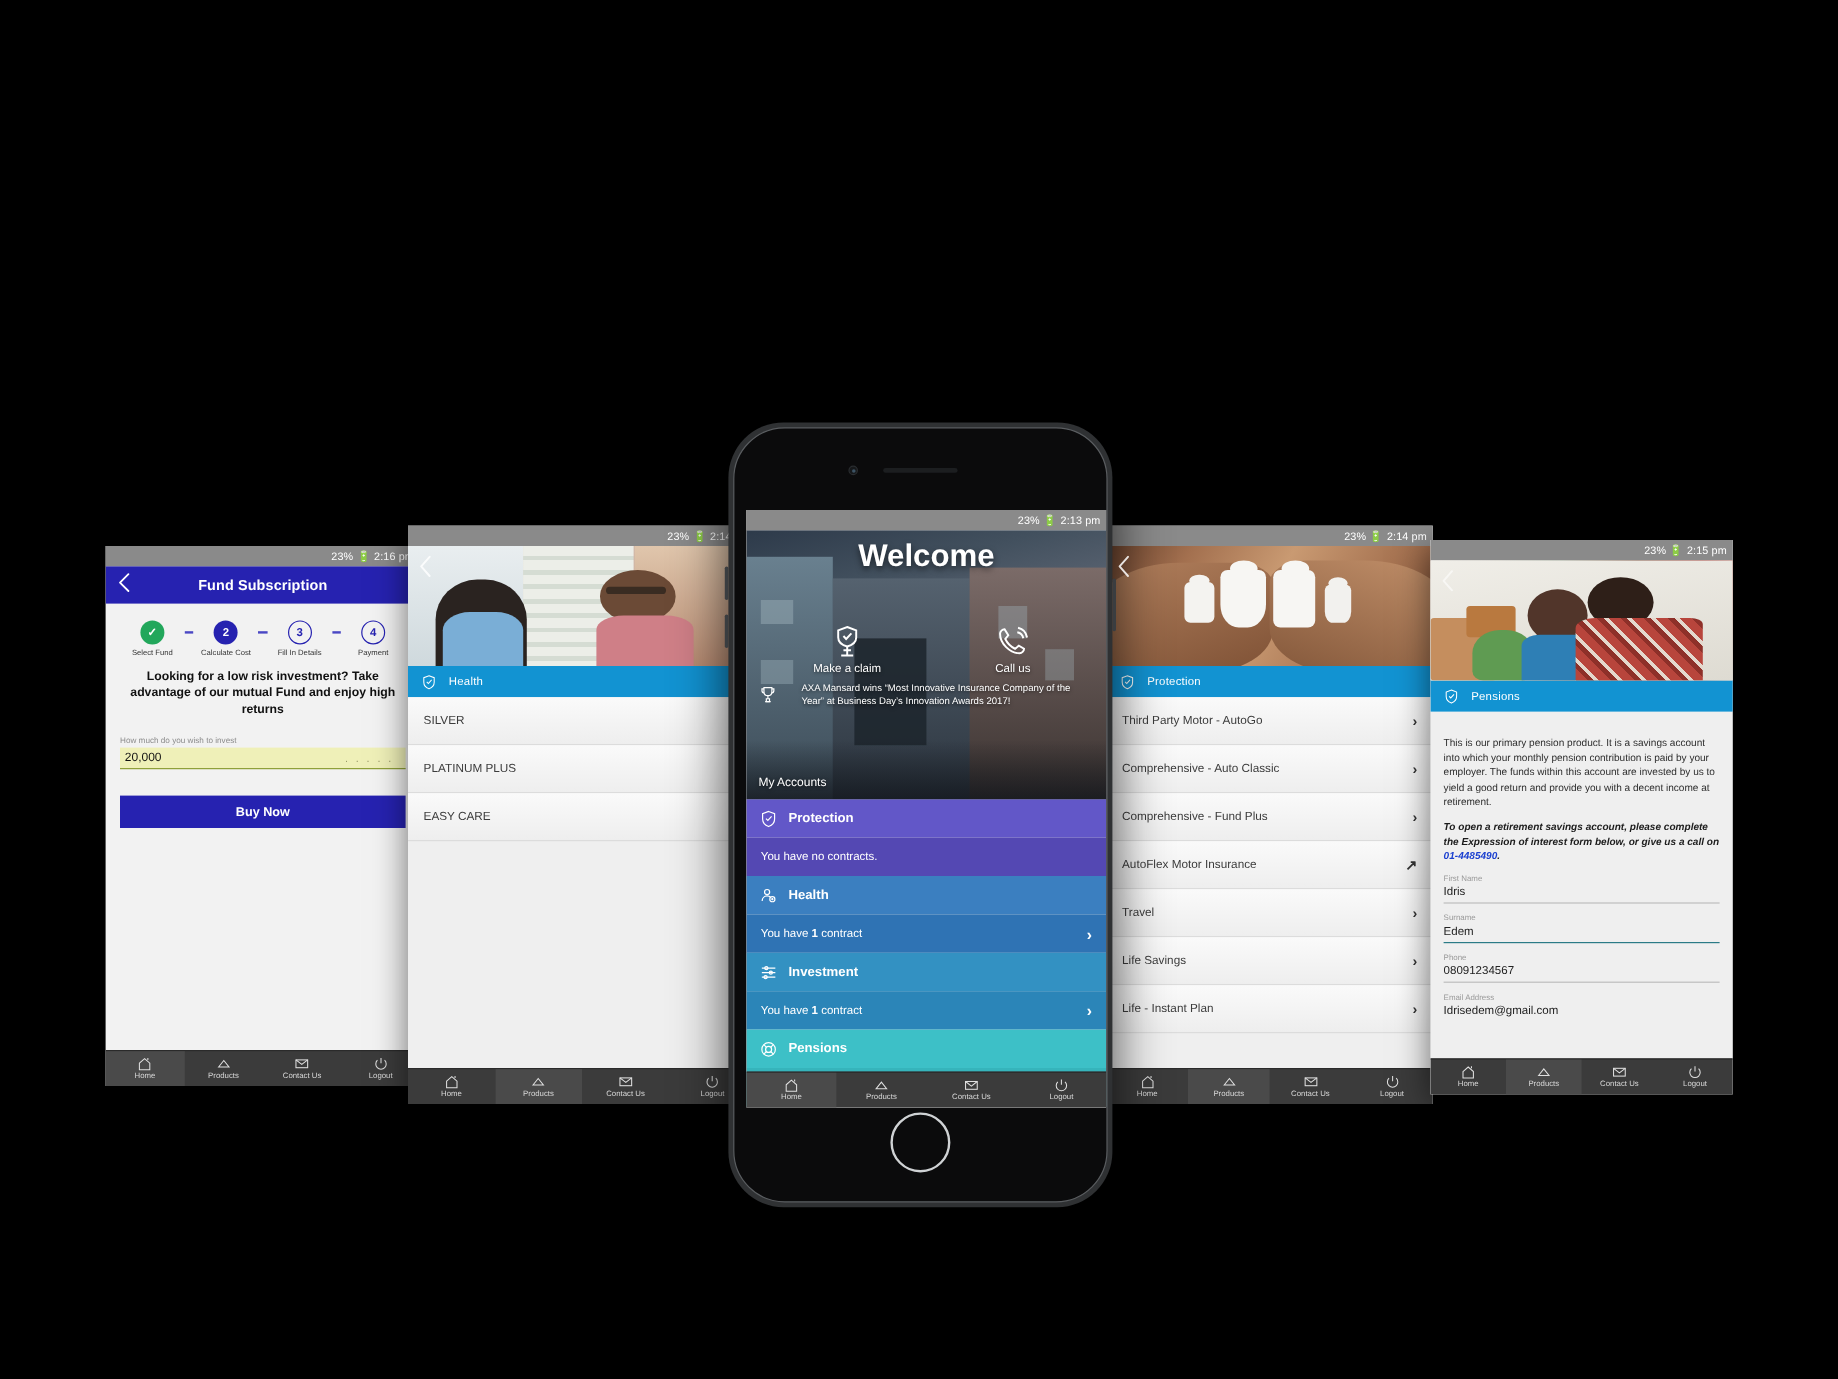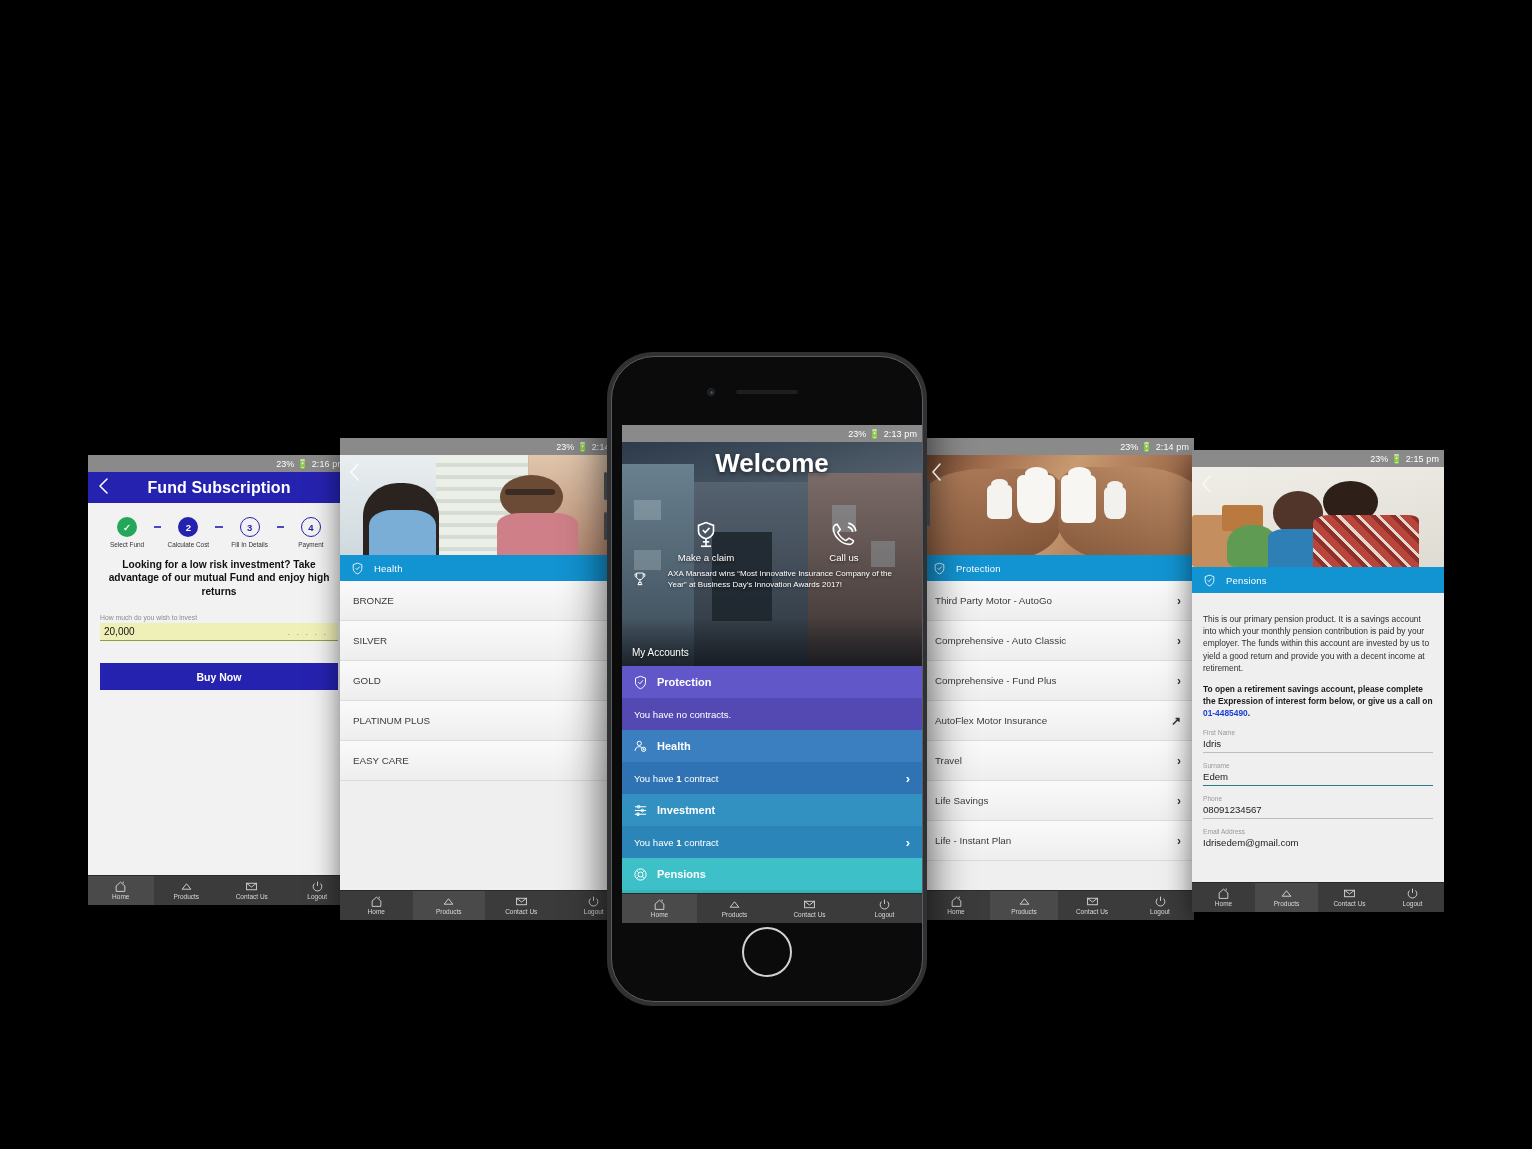--- a/index.html
+++ b/index.html
@@ -33,21 +33,21 @@
   .tabbar .tab svg { width:13px; height:13px; display:block; }
   .tabbar .tab .lbl { line-height:1; }
 
   
   #s1 { left:88px; top:455px; width:262px; height:450px; background:#f2f2f2; }
   #s1 .navbar {
     height:31px; background:#2622b0; color:#fff; display:flex; align-items:center;
     position:relative; justify-content:center;
   }
   #s1 .navbar .backchev { position:absolute; left:10px; top:50%; transform:translateY(-50%); }
-  #s1 .navbar .ttl { font-size:16px; font-weight:700; letter-spacing:.1px; }
+  #s1 .navbar .ttl { font-size:12px; font-weight:700; letter-spacing:.1px; }
   .stepper { display:flex; align-items:flex-start; padding:14px 12px 0 12px; }
   .stepcol { display:flex; flex-direction:column; align-items:center; width:54px; }
   .stepdot {
     width:20px; height:20px; border-radius:50%; display:flex; align-items:center;
     justify-content:center; font-size:9.5px; font-weight:700;
   }
   .stepdot.done { background:#22a75b; color:#fff; }
   .stepdot.curr { background:#2622b0; color:#fff; }
   .stepdot.todo { border:1.4px solid #2622b0; color:#2622b0; background:#f2f2f2; }
   .steplabel { font-size:6.4px; color:#333; margin-top:4px; white-space:nowrap; }
@@ -92,21 +92,21 @@
   #s4 .hero { background:linear-gradient(120deg,#6d4530 0%,#a3704f 22%,#c99a72 48%,#a87553 74%,#7a4c33 100%); }
   #s5 { left:1192px; top:450px; width:252px; height:462px; }
   #s5 .hero { background:linear-gradient(115deg,#e9e6df 0%,#d9d6cd 20%,#b5bfae 36%,#8c5f4a 58%,#b4483f 76%,#d8d2c6 100%); }
 
   
   .ph { position:absolute; }
 
   
   .pbody { padding:20px 11px 0 11px; }
   .ptext { font-size:8.4px; color:#2e2e2e; line-height:1.45; }
-  .ptext.b { font-weight:700; margin-top:9px; color:#1b1b1b; }
+  .ptext.b { font-weight:700; margin-top:9px; color:#1b1b1b;font-style:italic; }
   .ptext .plink { color:#1a3fd0; font-weight:700; }
   .pfield { margin-top:9px; }
   .pflabel { font-size:6.6px; color:#9a9a9a; }
   .pfval {
     font-size:9.6px; color:#222; padding:2px 0 3px 0;
     border-bottom:1px solid #bdbdbd;
   }
   .pfval.focus { border-bottom:1.5px solid #2b7b86; }
   .pfval.nb { border-bottom:none; }
 
@@ -277,29 +277,21 @@
       </span>
     </div>
     <div class="catbar">
       <svg viewBox="0 0 24 24" fill="none" stroke="#ffffff" stroke-width="1.6">
           <path d="M12 2 L20 5 V12 C20 17 16 20.5 12 22 C8 20.5 4 17 4 12 V5 Z"></path>
           <path d="M8.5 11.5 L11 14 L16 8.5"></path>
         </svg>
       <span>Health</span>
     </div>
     <div class="listrow">
-        <span>BRONZE</span>
-        <span class="chev">›</span>
-      </div>
-    <div class="listrow">
         <span>SILVER</span>
-        <span class="chev">›</span>
-      </div>
-    <div class="listrow">
-        <span>GOLD</span>
         <span class="chev">›</span>
       </div>
     <div class="listrow">
         <span>PLATINUM PLUS</span>
         <span class="chev">›</span>
       </div>
     <div class="listrow">
         <span>EASY CARE</span>
         <span class="chev">›</span>
       </div>

